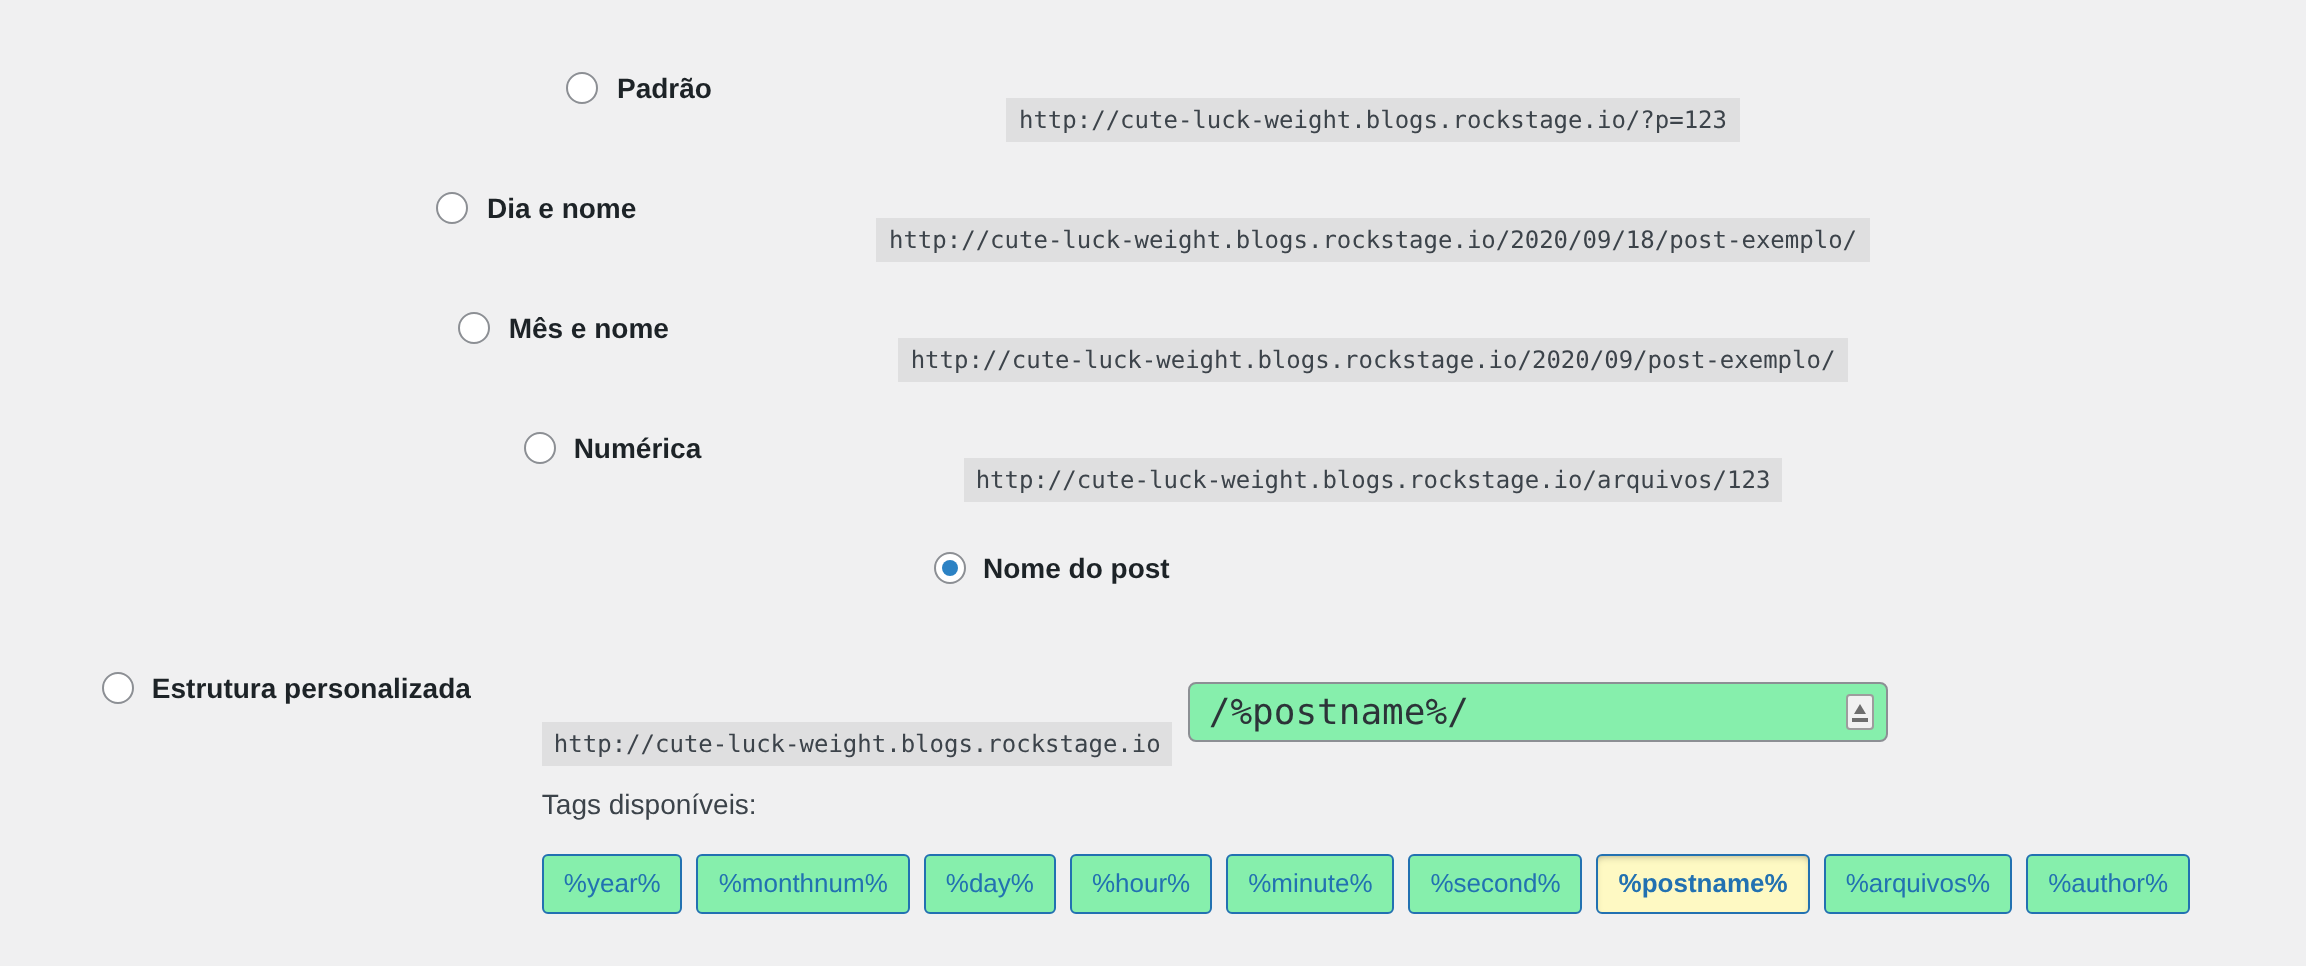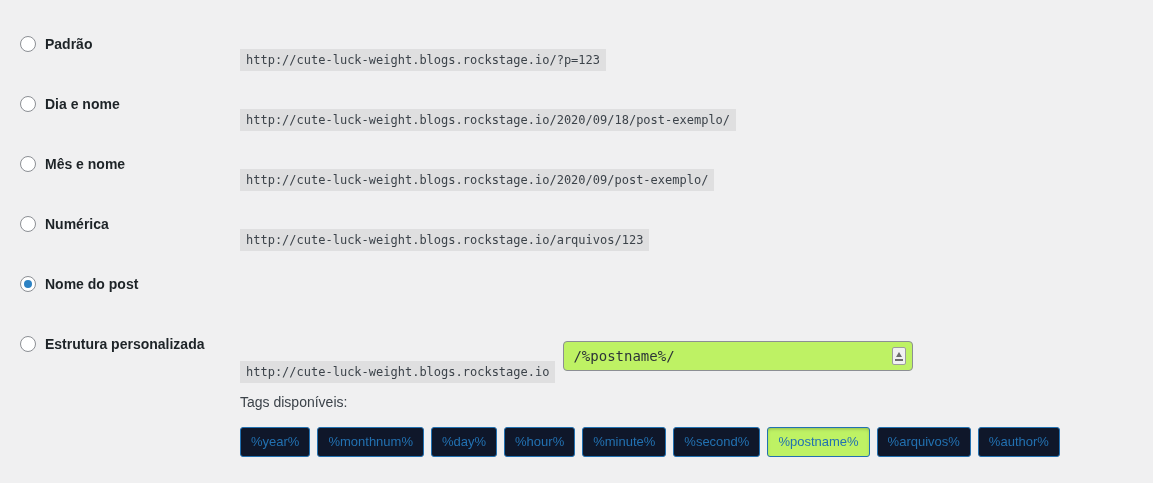--- a/index.html
+++ b/index.html
@@ -17,20 +17,21 @@
     font-weight: 700;
     color: #1d2327;
     line-height: 20px;
     margin-bottom: 15px;
   }
 
   .row {
     display: flex;
     align-items: center;
     height: 60px;
+    justify-content: center;
   }
   .row-custom {
     height: auto;
     align-items: flex-start;
     margin-top: 0;
   }
 
   .cell-label {
     width: 220px;
     flex: none;
@@ -84,24 +85,24 @@
     align-items: center;
     margin-top: 15px;
   }
 
   .input-wrap { position: relative; margin-left: 8px; display: inline-block; }
   .structure-input {
     width: 350px;
     height: 30px;
     border: 1px solid #8c8f94;
     border-radius: 4px;
-    background: #bef264;
+    background: #86efac;
     padding: 0 28px 0 9px;
     font-family: "DejaVu Sans Mono", "Liberation Mono", monospace;
-    font-size: 14px;
+    font-size: 18px;
     color: #2c3338;
     outline: none;
   }
   .adorn-icon {
     position: absolute;
     right: 7px; top: 50%;
     transform: translateY(-50%);
     width: 14px; height: 18px;
     border: 1px solid #9d9d9d;
     border-radius: 2px;
@@ -130,31 +131,32 @@
     line-height: 18px;
     color: #3c434a;
   }
 
   .tags-row { margin-top: 16px; display: flex; }
   .tag-button {
     font-family: "Liberation Sans", sans-serif;
     font-size: 13px;
     line-height: 18px;
     color: #2271b1;
-    background: #0f172a;
+    background: #86efac;
     border: 1px solid #2271b1;
     border-radius: 3px;
     padding: 5px 10px;
     margin-right: 7px;
     cursor: pointer;
     white-space: nowrap;
   }
   .tag-button.active {
-    background: #bef264;
+    background: #fef9c3;
     box-shadow: inset 0 2px 5px -3px rgba(0,0,0,.5);
+    font-weight: bold;
   }
 </style>
 </head>
 <body>
 
 <div class="wrap">
 
   <div class="row">
     <div class="cell-label">
       <span class="radio"></span>

